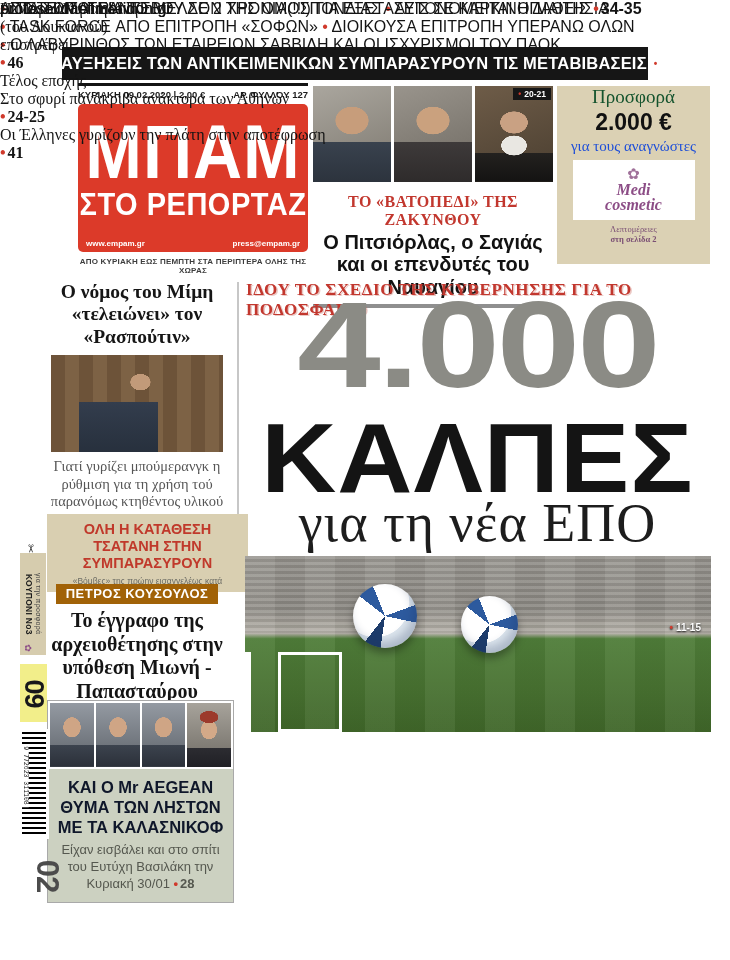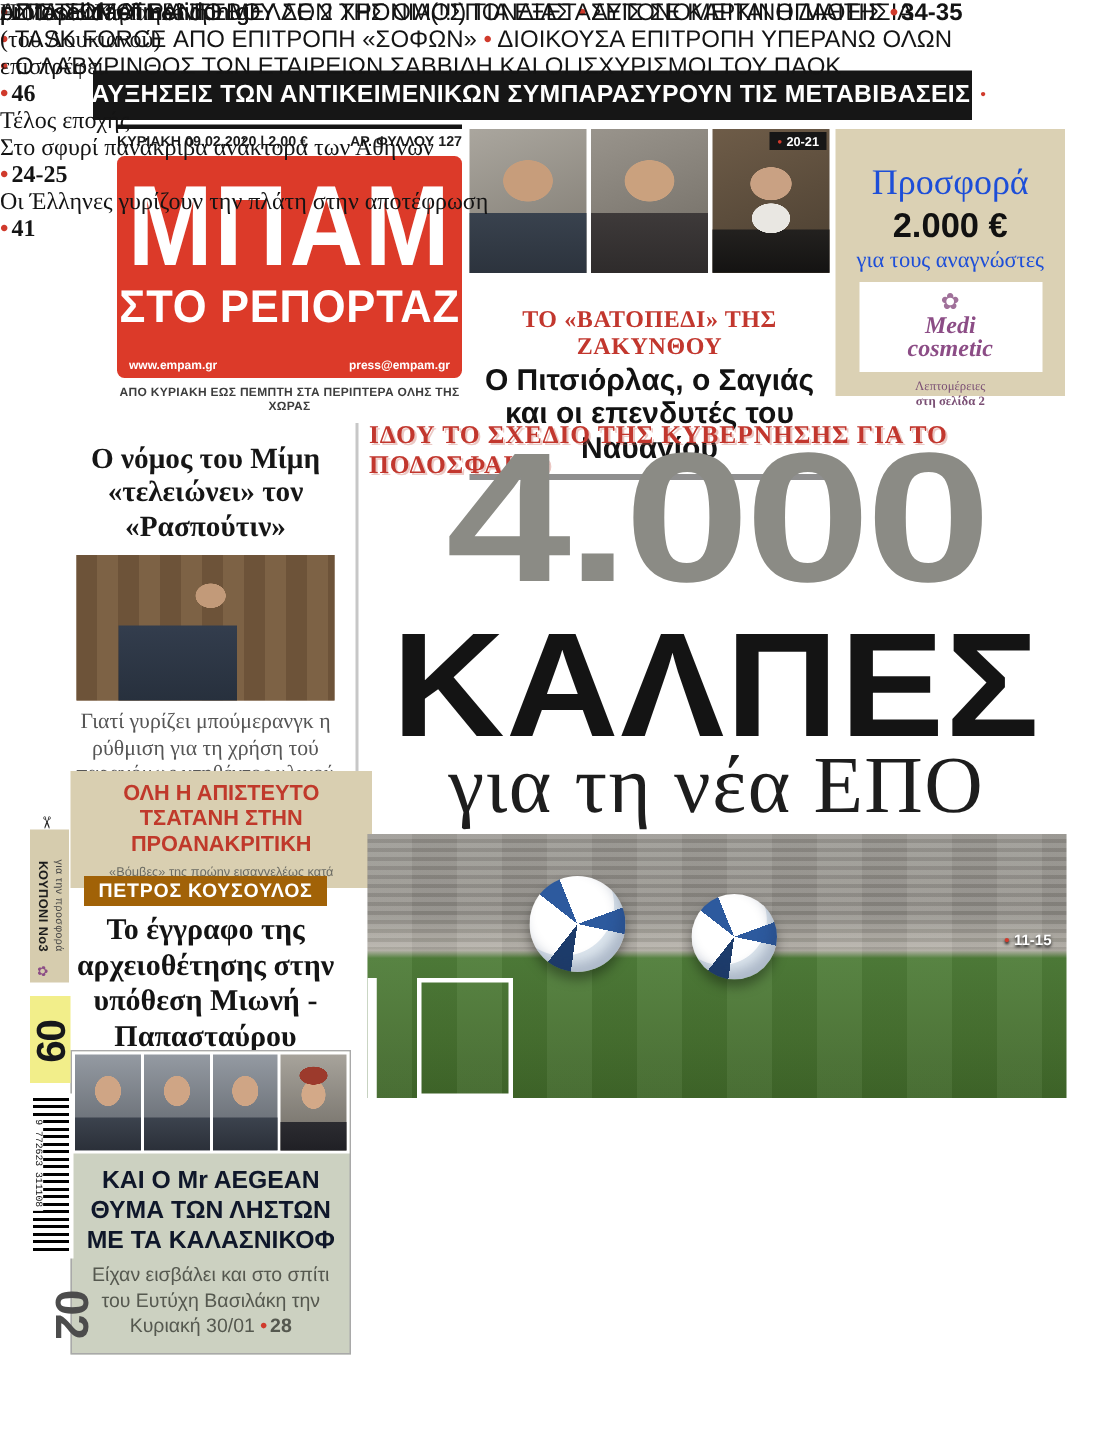--- a/index.html
+++ b/index.html
@@ -43,39 +43,39 @@
     radial-gradient(ellipse 24px 20px at 50% 36%,#caa17e 0 68%,rgba(0,0,0,0) 70%),
     linear-gradient(#3e3a3a,#2e2b2b),linear-gradient(160deg,#99948c,#6e6961);
     background-size:100% 100%,100% 42%,100% 100%;background-position:0 0,0 100%,0 0;}
   .ph-priest{background-image:
     radial-gradient(ellipse 18px 14px at 50% 62%,#e9e7e2 0 70%,rgba(0,0,0,0) 72%),
     radial-gradient(ellipse 20px 16px at 50% 38%,#c9a183 0 68%,rgba(0,0,0,0) 70%),
     linear-gradient(#23211f,#141312),linear-gradient(160deg,#6e5c48,#4a3e30);
     background-size:100% 100%,100% 100%,100% 30%,100% 100%;background-position:0 0,0 0,0 100%,0 0;}
   .ts-badge{position:absolute;top:2px;right:2px;background:#161616;color:#fff;
     font-size:8.5px;font-weight:bold;padding:1px 5px;display:flex;gap:3px;align-items:center;}
-  .ts-kicker{margin-top:23px;text-align:center;color:#c2372e;font-weight:bold;font-size:16px;letter-spacing:.4px;}
+  .ts-kicker{margin-top:11px;text-align:center;color:#c2372e;font-weight:bold;font-size:16px;letter-spacing:.4px;}
   .ts-headline{margin-top:2px;text-align:center;font-size:20px;font-weight:800;line-height:1.12;color:#121212;}
   .ts-rule{margin-top:6px;height:4px;background:#8f8f8f;}
 
   
   .promo{left:557px;top:86px;width:153px;height:178px;background:#dbd1b4;text-align:center;}
-  .promo-intro{font-size:24px;color:#1d4ed8;padding-top:23px;}
+  .promo-intro{font-size:19px;color:#14532d;padding-top:0;}
   .promo-amount{font-size:23px;font-weight:900;color:#111;margin-top:1px;}
   .promo-aud{font-size:15px;color:#1d4ed8;line-height:1.12;margin-top:2px;}
   .promo-card{margin:5px auto 0;width:122px;height:60px;background:#fff;display:flex;
     flex-direction:column;align-items:center;justify-content:center;line-height:.95;}
   .promo-flower{color:#a0719a;font-size:15px;line-height:1;}
   .promo-brand{color:#8c4d86;font-weight:bold;font-style:italic;font-size:16px;}
   .promo-details{margin-top:4px;font-size:8.5px;color:#7a4f74;line-height:1.25;}
   .promo-details b{font-weight:bold;}
 
   
   .vdiv{left:237px;top:282px;width:2px;height:264px;background:#c7c7c7;}
-  .a1{left:42px;top:296px;width:190px;text-align:center;}
+  .a1{left:42px;top:281px;width:190px;text-align:center;}
   .a1-title{font-size:19.5px;font-weight:900;line-height:1.15;color:#161616;}
   .a1-photo{margin:7px auto 0;width:172px;height:97px;
     background-image:
       radial-gradient(ellipse 16px 13px at 52% 28%,#c29a79 0 62%,rgba(0,0,0,0) 64%),
       linear-gradient(#333d4d,#27303d),
       repeating-linear-gradient(90deg,#6d5339 0 14px,#7d6245 14px 28px),
       linear-gradient(#7a5e42,#93765a);
     background-size:100% 100%,46% 52%,100% 100%,100% 100%;
     background-position:0 0,30% 100%,0 0,0 0;background-repeat:no-repeat;}
   .a1-dek{margin-top:6px;font-size:14.5px;color:#565656;line-height:1.2;}
@@ -254,21 +254,21 @@
     <div class="a1-note">
       <span>Κασέτες, CD και νέα στοιχεία</span>
       <span class="pref">
           <span class="d">•</span>
           <span class="n">5</span>
         </span>
     </div>
   </div>
 
   <div class="abs a2">
-    <div class="a2-title">ΟΛΗ Η ΑΠΙΣΤΕΥΤΟ ΤΣΑΤΑΝΗ ΣΤΗΝ ΠΡΟΑΝΑΚΡΙΤΙΚΗ</div>
+    <div class="a2-title">ΟΛΗ Η ΚΑΤΑΘΕΣΗ ΤΣΑΤΑΝΗ ΣΤΗΝ ΣΥΜΠΑΡΑΣΥΡΟΥΝ</div>
     <div class="a2-note">
       <span>«Βόμβες» της πρώην εισαγγελέως κατά Παπαγγελόπουλου</span>
       <span class="pref">
           <span class="d">•</span>
           <span class="n">6-7</span>
         </span>
     </div>
   </div>
 
   <div class="abs a3">

